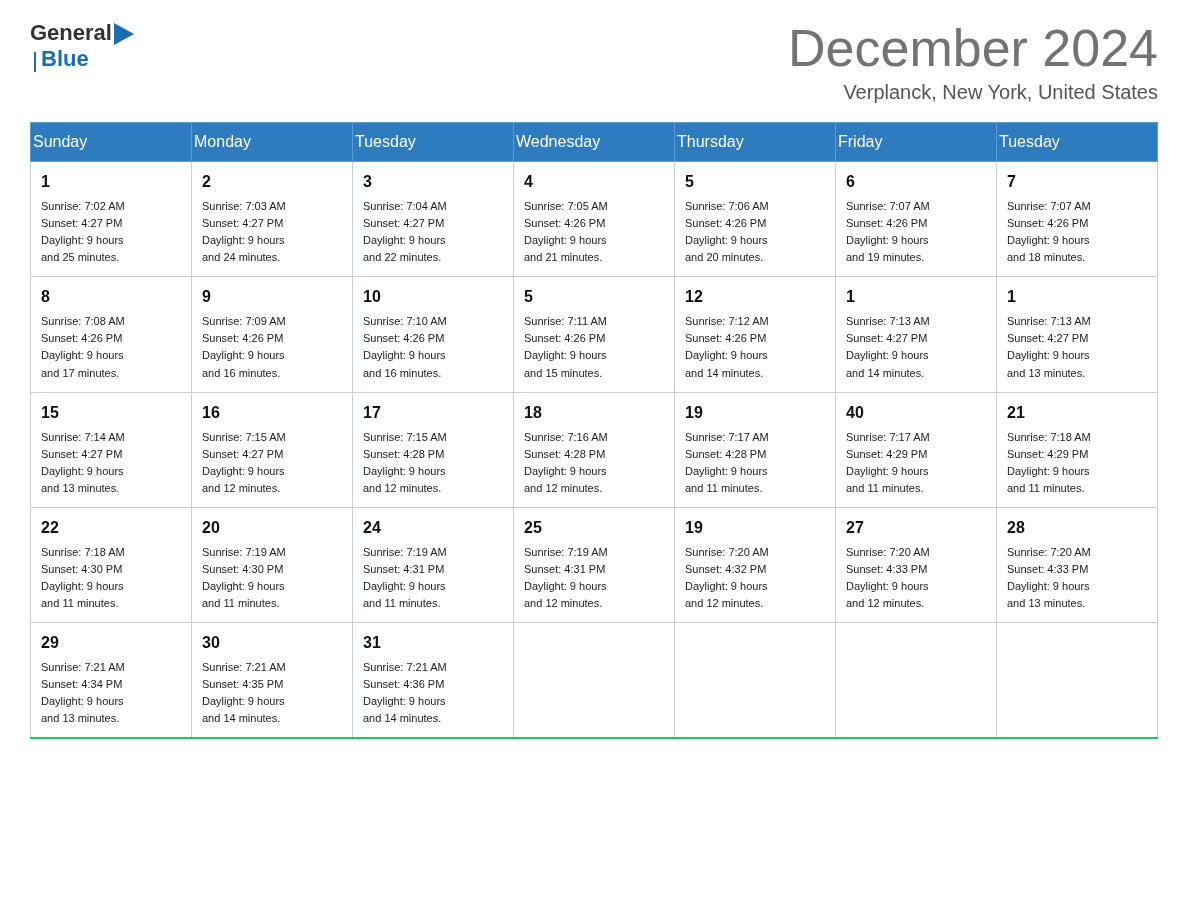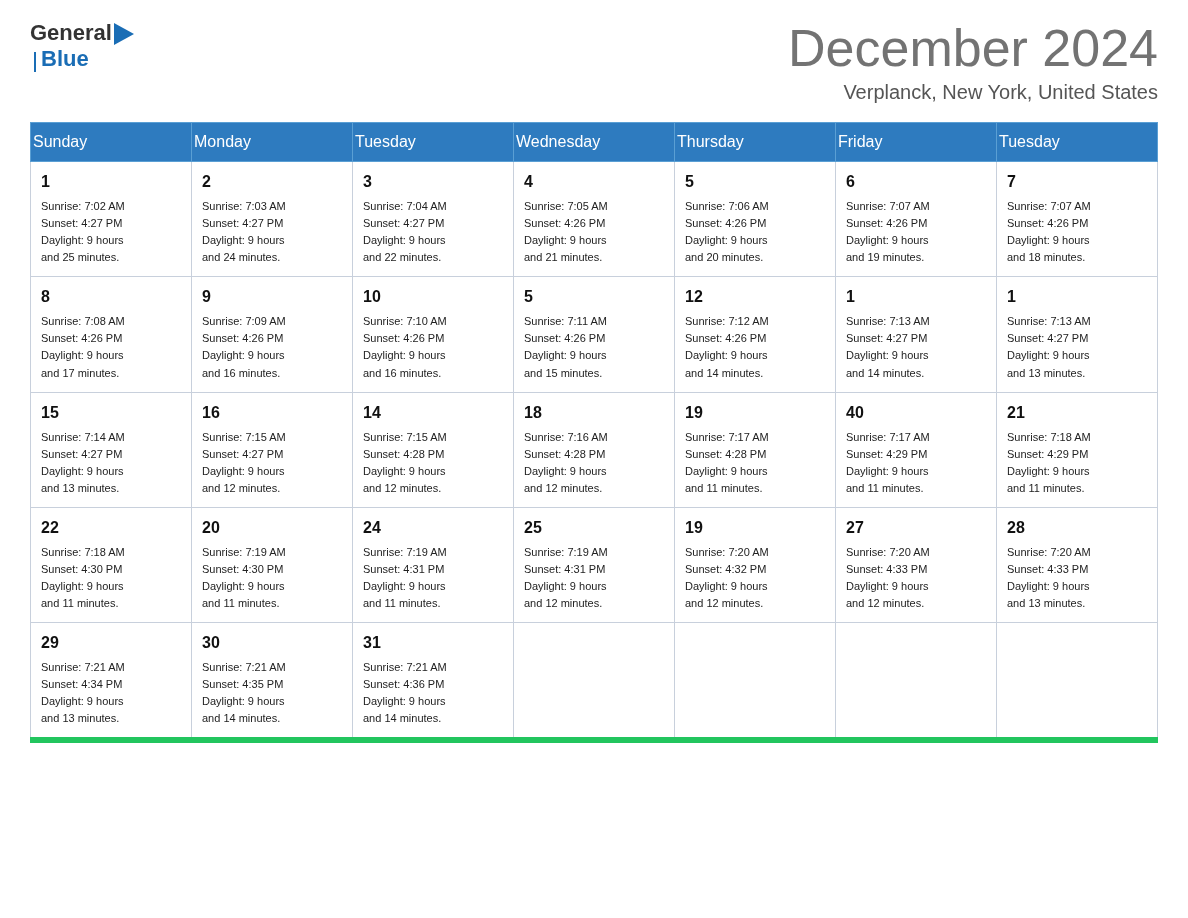--- a/index.html
+++ b/index.html
@@ -60,21 +60,21 @@
       color: #111;
       display: block;
       margin-bottom: 4px;
     }
     .day-info {
       font-size: 11px;
       color: #222;
       line-height: 1.55;
     }
     .calendar tbody tr:last-child td {
-      border-bottom: 6px solid #22c55e;
+      border-bottom: 2px solid #22c55e;
     }
     .logo-wrapper {
       display: flex;
       flex-direction: column;
       align-items: flex-start;
     }
     .logo-line1 {
       display: flex;
       align-items: center;
     }
@@ -182,21 +182,21 @@
       <tr>
         <td>
           <span class="day-number">15</span>
           <div class="day-info">Sunrise: 7:14 AM<br>Sunset: 4:27 PM<br>Daylight: 9 hours<br>and 13 minutes.</div>
         </td>
         <td>
           <span class="day-number">16</span>
           <div class="day-info">Sunrise: 7:15 AM<br>Sunset: 4:27 PM<br>Daylight: 9 hours<br>and 12 minutes.</div>
         </td>
         <td>
-          <span class="day-number">14</span>
+          <span class="day-number">17</span>
           <div class="day-info">Sunrise: 7:15 AM<br>Sunset: 4:28 PM<br>Daylight: 9 hours<br>and 12 minutes.</div>
         </td>
         <td>
           <span class="day-number">18</span>
           <div class="day-info">Sunrise: 7:16 AM<br>Sunset: 4:28 PM<br>Daylight: 9 hours<br>and 12 minutes.</div>
         </td>
         <td>
           <span class="day-number">19</span>
           <div class="day-info">Sunrise: 7:17 AM<br>Sunset: 4:28 PM<br>Daylight: 9 hours<br>and 11 minutes.</div>
         </td>

